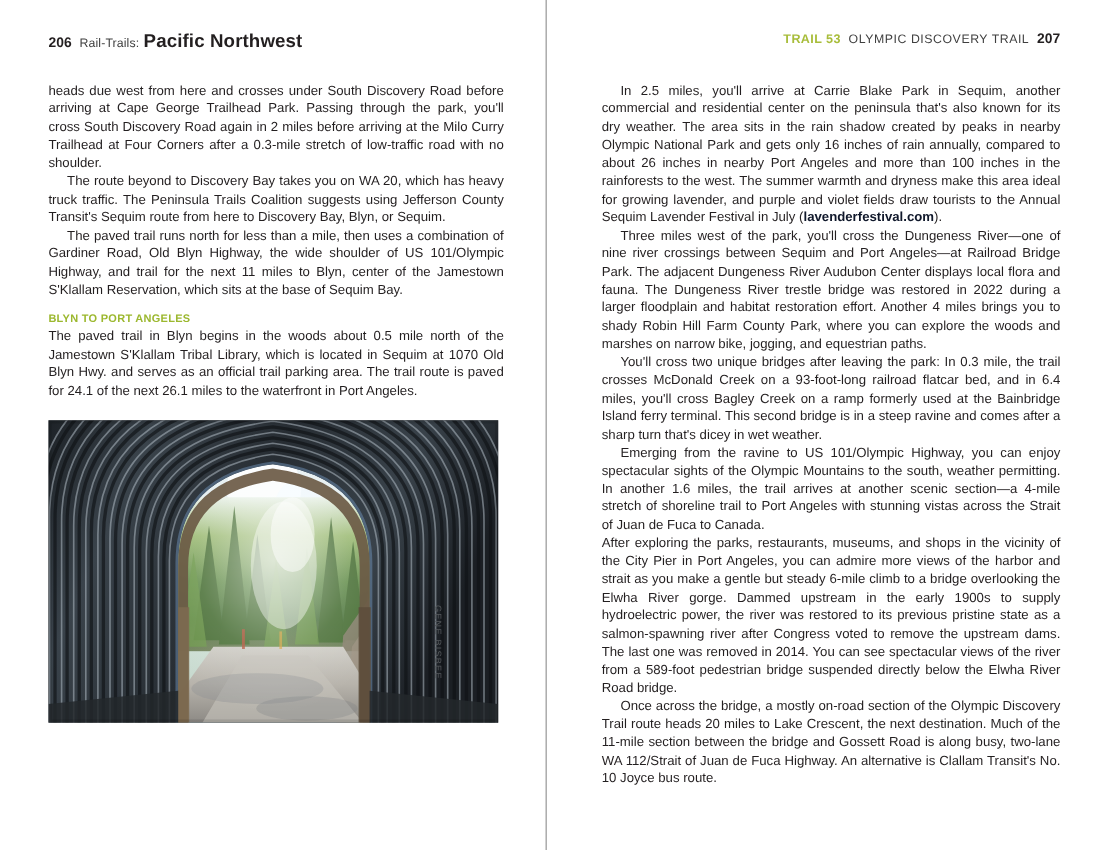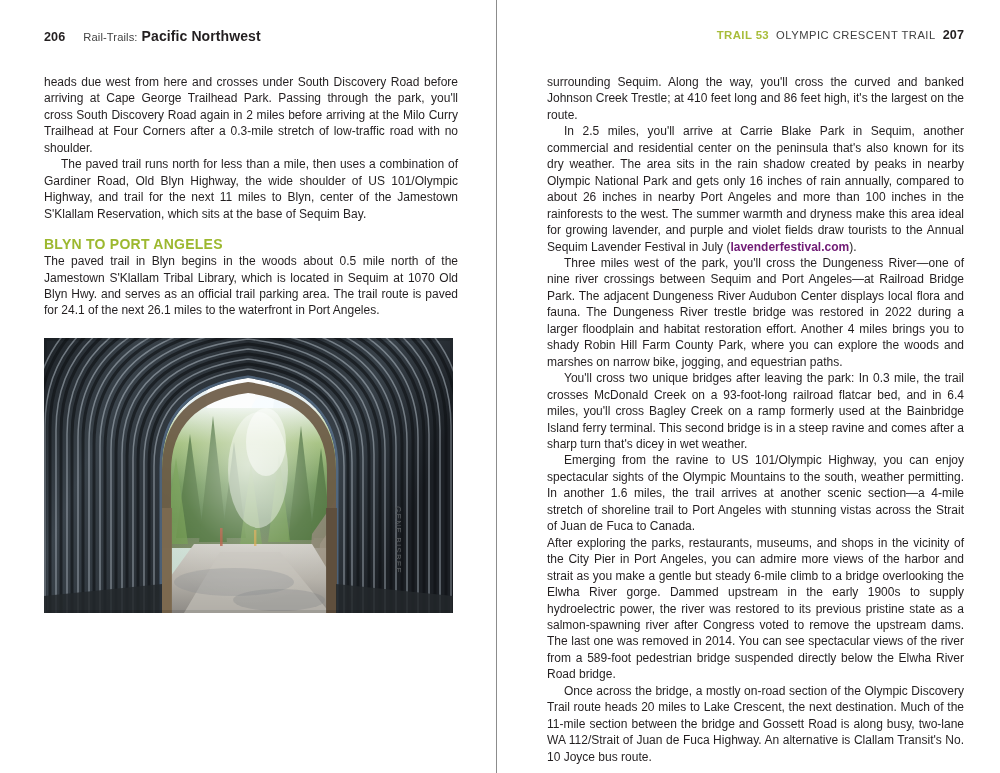--- a/index.html
+++ b/index.html
@@ -48,28 +48,28 @@
     margin: 0 0 30px 0;
   }
   .runhead.left { justify-content: flex-start; }
   .runhead.right { justify-content: flex-end; }
   .folio {
     font-weight: bold;
     font-size: 12.6px;
     color: #231f20;
   }
   .book-title-plain {
-    margin-left: 18px;
+    margin-left: 7px;
     color: #3f3f3f;
     font-size: 11.2px;
   }
   .book-title-bold {
     font-weight: bold;
     color: #231f20;
-    font-size: 14px;
+    font-size: 17px;
   }
   .trail-tag {
     font-weight: bold;
     font-size: 11.4px;
     color: #a8bd3a;
     letter-spacing: 0.4px;
     margin-right: 7px;
   }
   .trail-name {
     font-size: 11.2px;
@@ -86,29 +86,29 @@
     text-align: justify;
     text-justify: inter-word;
     color: #231f20;
     hyphens: manual;
   }
   p.body.indent { text-indent: 17px; }
   p.body.last-line-left { text-align-last: left; }
 
   h2.section {
     margin: 14px 0 1px 0;
-    font-size: 14px;
+    font-size: 10px;
     font-weight: bold;
     letter-spacing: 0.25px;
     color: #9cb82f;
     text-transform: uppercase;
   }
   h2.section.tight { margin-top: 13px; }
 
-  b.inline { font-weight: bold; color: #701a75; }
+  b.inline { font-weight: bold; color: #0f172a; }
 
   
   figure.photo {
     margin: 19px 0 0 0;
     position: relative;
     width: 409px;
   }
   .photo-frame {
     position: relative;
     width: 409px;
@@ -140,20 +140,21 @@
 
   <div class="page page-left">
 
     <div class="runhead left">
       <span class="folio">206</span>
       <span class="book-title-plain">Rail-Trails:</span>
       <span class="book-title-bold" style="margin-left:4px;">Pacific Northwest</span>
     </div>
 
     <p class="body">heads due west from here and crosses under South Discovery Road before arriving at Cape George Trailhead Park. Passing through the park, you'll cross South Discovery Road again in 2 miles before arriving at the Milo Curry Trailhead at Four Corners after a 0.3-mile stretch of low-traffic road with no shoulder.</p>
+    <p class="body indent">The route beyond to Discovery Bay takes you on WA 20, which has heavy truck traffic. The Peninsula Trails Coalition suggests using Jefferson County Transit's Sequim route from here to Discovery Bay, Blyn, or Sequim.</p>
     <p class="body indent">The paved trail runs north for less than a mile, then uses a combination of Gardiner Road, Old Blyn Highway, the wide shoulder of US 101/Olympic Highway, and trail for the next 11 miles to Blyn, center of the Jamestown S'Klallam Reservation, which sits at the base of Sequim Bay.</p>
 
     <h2 class="section">BLYN TO PORT ANGELES</h2>
 
     <p class="body">The paved trail in Blyn begins in the woods about 0.5 mile north of the Jamestown S'Klallam Tribal Library, which is located in Sequim at 1070 Old Blyn Hwy. and serves as an official trail parking area. The trail route is paved for 24.1 of the next 26.1 miles to the waterfront in Port Angeles.</p>
 
     <figure class="photo">
       <div class="photo-frame">
         <svg class="tunnel-svg" viewBox="0 0 409 275" preserveAspectRatio="none">
           <defs>
@@ -290,25 +291,24 @@
       <span class="photo-credit">GENE BISBEE</span>
 
     </figure>
 
   </div>
 
   <div class="page page-right">
 
     <div class="runhead right">
       <span class="trail-tag">TRAIL 53</span>
-      <span class="trail-name">OLYMPIC CRESCENT TRAIL</span>
+      <span class="trail-name">OLYMPIC DISCOVERY TRAIL</span>
       <span class="folio">207</span>
     </div>
 
-    <p class="body">surrounding Sequim. Along the way, you'll cross the curved and banked Johnson Creek Trestle; at 410 feet long and 86 feet high, it's the largest on the route.</p>
 
     <p class="body indent"><span>In 2.5 miles, you'll arrive at Carrie Blake Park in Sequim, another commercial and residential center on the peninsula that's also known for its dry weather. The area sits in the rain shadow created by peaks in nearby Olympic National Park and gets only 16 inches of rain annually, compared to about 26 inches in nearby Port Angeles and more than 100 inches in the rainforests to the west. The summer warmth and dryness make this area ideal for growing lavender, and purple and violet fields draw tourists to the Annual Sequim Lavender Festival in July (</span><b class="inline">lavenderfestival.com</b><span>).</span></p>
 
     <p class="body indent">Three miles west of the park, you'll cross the Dungeness River—one of nine river crossings between Sequim and Port Angeles—at Railroad Bridge Park. The adjacent Dungeness River Audubon Center displays local flora and fauna. The Dungeness River trestle bridge was restored in 2022 during a larger floodplain and habitat restoration effort. Another 4 miles brings you to shady Robin Hill Farm County Park, where you can explore the woods and marshes on narrow bike, jogging, and equestrian paths.</p>
     <p class="body indent">You'll cross two unique bridges after leaving the park: In 0.3 mile, the trail crosses McDonald Creek on a 93-foot-long railroad flatcar bed, and in 6.4 miles, you'll cross Bagley Creek on a ramp formerly used at the Bainbridge Island ferry terminal. This second bridge is in a steep ravine and comes after a sharp turn that's dicey in wet weather.</p>
     <p class="body indent">Emerging from the ravine to US 101/Olympic Highway, you can enjoy spectacular sights of the Olympic Mountains to the south, weather permitting. In another 1.6 miles, the trail arrives at another scenic section—a 4-mile stretch of shoreline trail to Port Angeles with stunning vistas across the Strait of Juan de Fuca to Canada.</p>
 
 
     <p class="body">After exploring the parks, restaurants, museums, and shops in the vicinity of the City Pier in Port Angeles, you can admire more views of the harbor and strait as you make a gentle but steady 6-mile climb to a bridge overlooking the Elwha River gorge. Dammed upstream in the early 1900s to supply hydroelectric power, the river was restored to its previous pristine state as a salmon-spawning river after Congress voted to remove the upstream dams. The last one was removed in 2014. You can see spectacular views of the river from a 589-foot pedestrian bridge suspended directly below the Elwha River Road bridge.</p>
     <p class="body indent">Once across the bridge, a mostly on-road section of the Olympic Discovery Trail route heads 20 miles to Lake Crescent, the next destination. Much of the 11-mile section between the bridge and Gossett Road is along busy, two-lane WA 112/Strait of Juan de Fuca Highway. An alternative is Clallam Transit's No. 10 Joyce bus route.</p>

